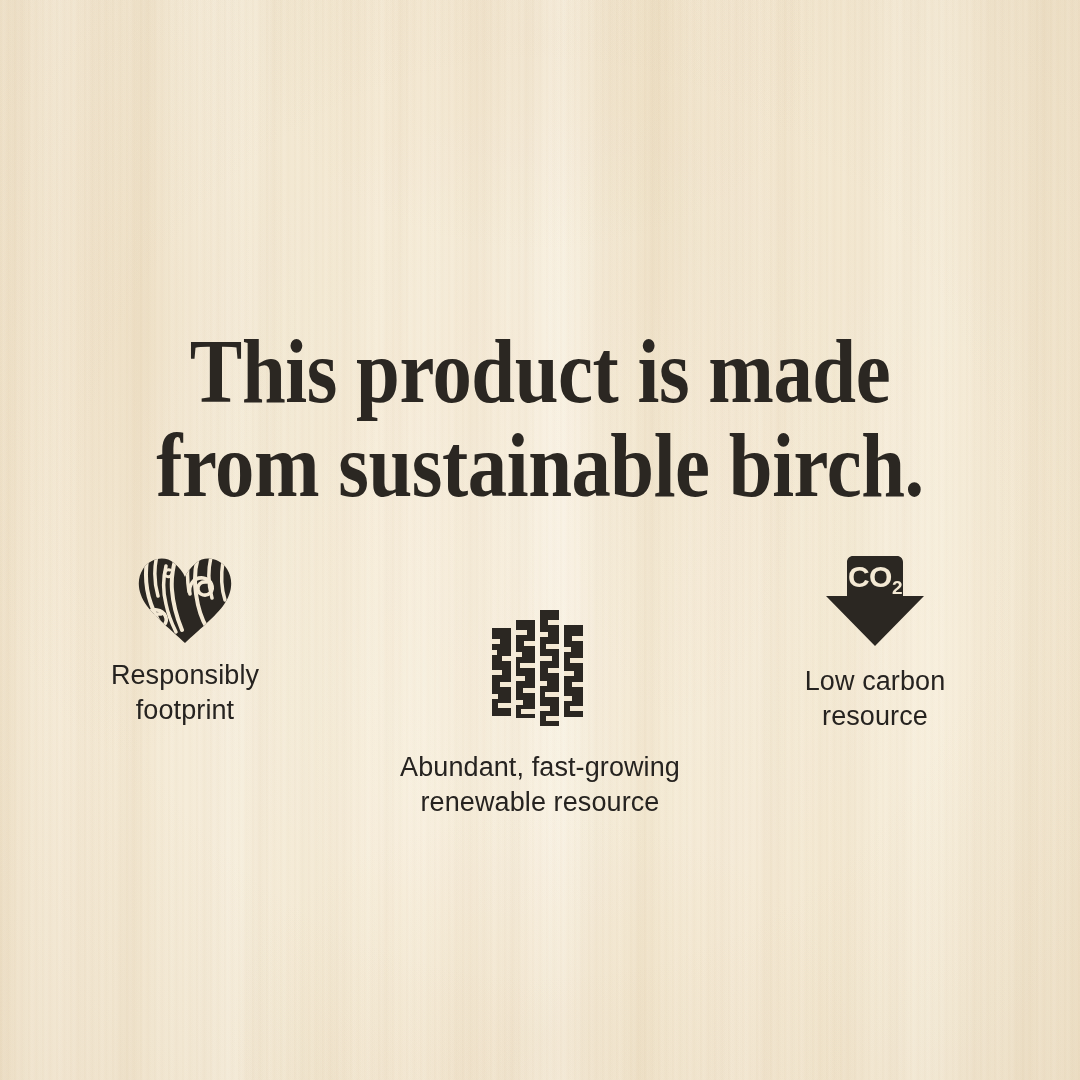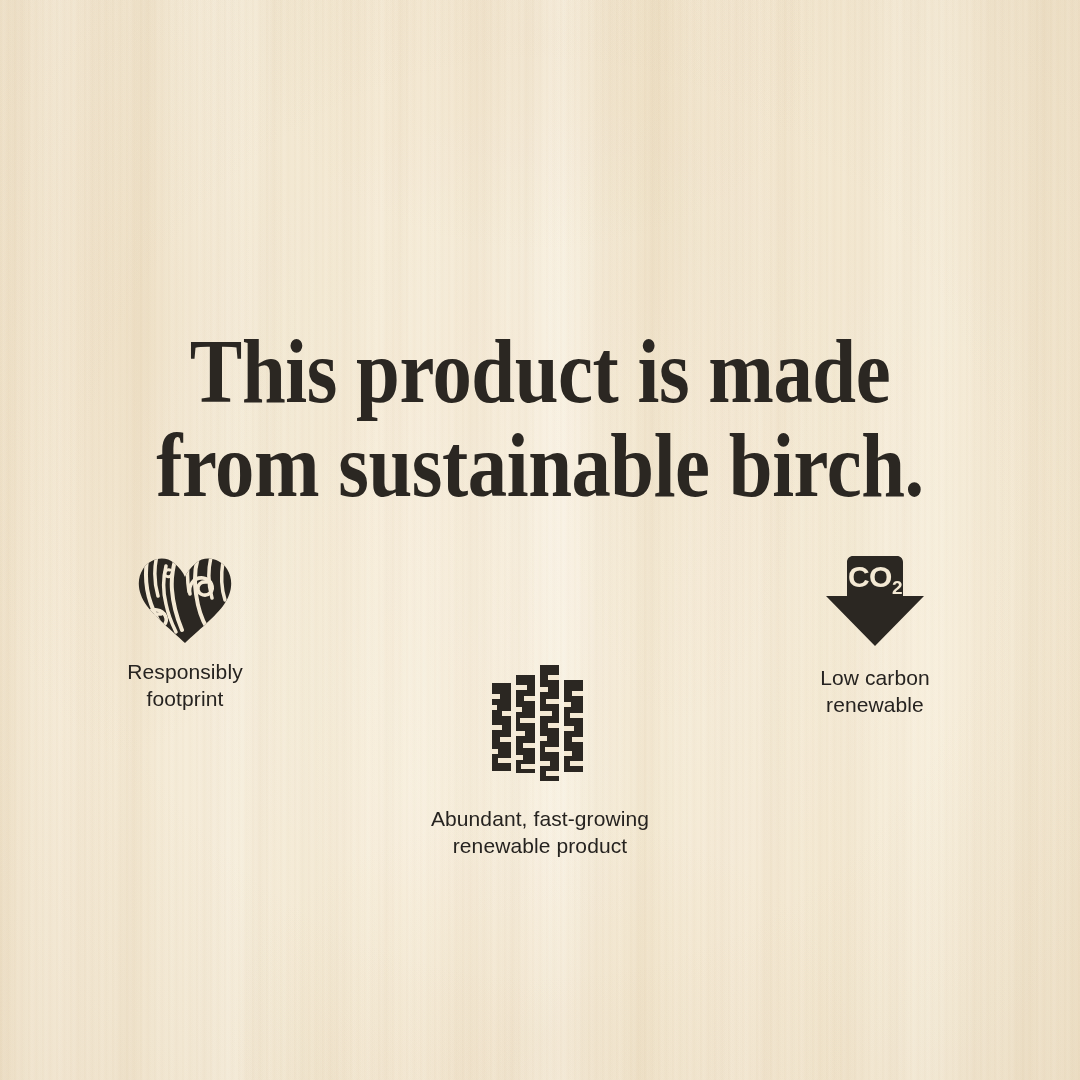--- a/index.html
+++ b/index.html
@@ -123,40 +123,40 @@
     position: absolute;
     text-align: center;
   }
   .feature .icon-wrap {
     display: flex;
     align-items: flex-end;
     justify-content: center;
   }
   .feature .caption {
     color: #262320;
-    font-size: 21px;
+    font-size: 27px;
     line-height: 1.30;
     letter-spacing: 0.1px;
     white-space: nowrap;
   }
   .caption .cap-line { display: block; }
 
   
   #feature-harvested {
     left: 65px;
     top: 548px;
     width: 240px;
   }
   #feature-harvested .icon-wrap { height: 96px; }
   #feature-harvested .caption { margin-top: 14px; }
 
   
   #feature-renewable {
     left: 340px;
-    top: 659px;
+    top: 604px;
     width: 400px;
   }
   #feature-renewable .icon-wrap { height: 122px; }
   #feature-renewable .caption { margin-top: 24px; }
 
   
   #feature-carbon {
     left: 755px;
     top: 554px;
     width: 240px;
@@ -301,21 +301,21 @@
               <rect x="70" y="63" width="14" height="5"></rect>
               <rect x="82" y="74" width="14" height="5"></rect>
               <rect x="70" y="88" width="12" height="5"></rect>
               <rect x="80" y="98" width="16" height="5"></rect>
             </g>
           </g>
         </svg>
       </div>
       <div class="caption">
         <span class="cap-line">Abundant, fast-growing</span>
-        <span class="cap-line">renewable product</span>
+        <span class="cap-line">renewable resource</span>
       </div>
     </div>
 
     <div class="feature" id="feature-carbon">
       <div class="icon-wrap">
         <svg class="icon-svg" width="108" height="92" viewBox="0 0 108 92" aria-hidden="true">
 
           <path d="M26 6
                    C 26 2.6, 28.6 0, 32 0
                    L 76 0
@@ -327,18 +327,18 @@
                    L 26 40
                    Z" fill="#2b2722"></path>
 
           <text x="54" y="31" text-anchor="middle" font-family="'Liberation Sans', sans-serif" font-size="30" font-weight="bold" letter-spacing="-0.5" fill="#f4e9d4">
             <tspan>CO</tspan><tspan dy="7" font-size="19">2</tspan>
           </text>
         </svg>
       </div>
       <div class="caption">
         <span class="cap-line">Low carbon</span>
-        <span class="cap-line">renewable</span>
+        <span class="cap-line">resource</span>
       </div>
     </div>
 
   </div>
 </div>
 
 </body></html>

